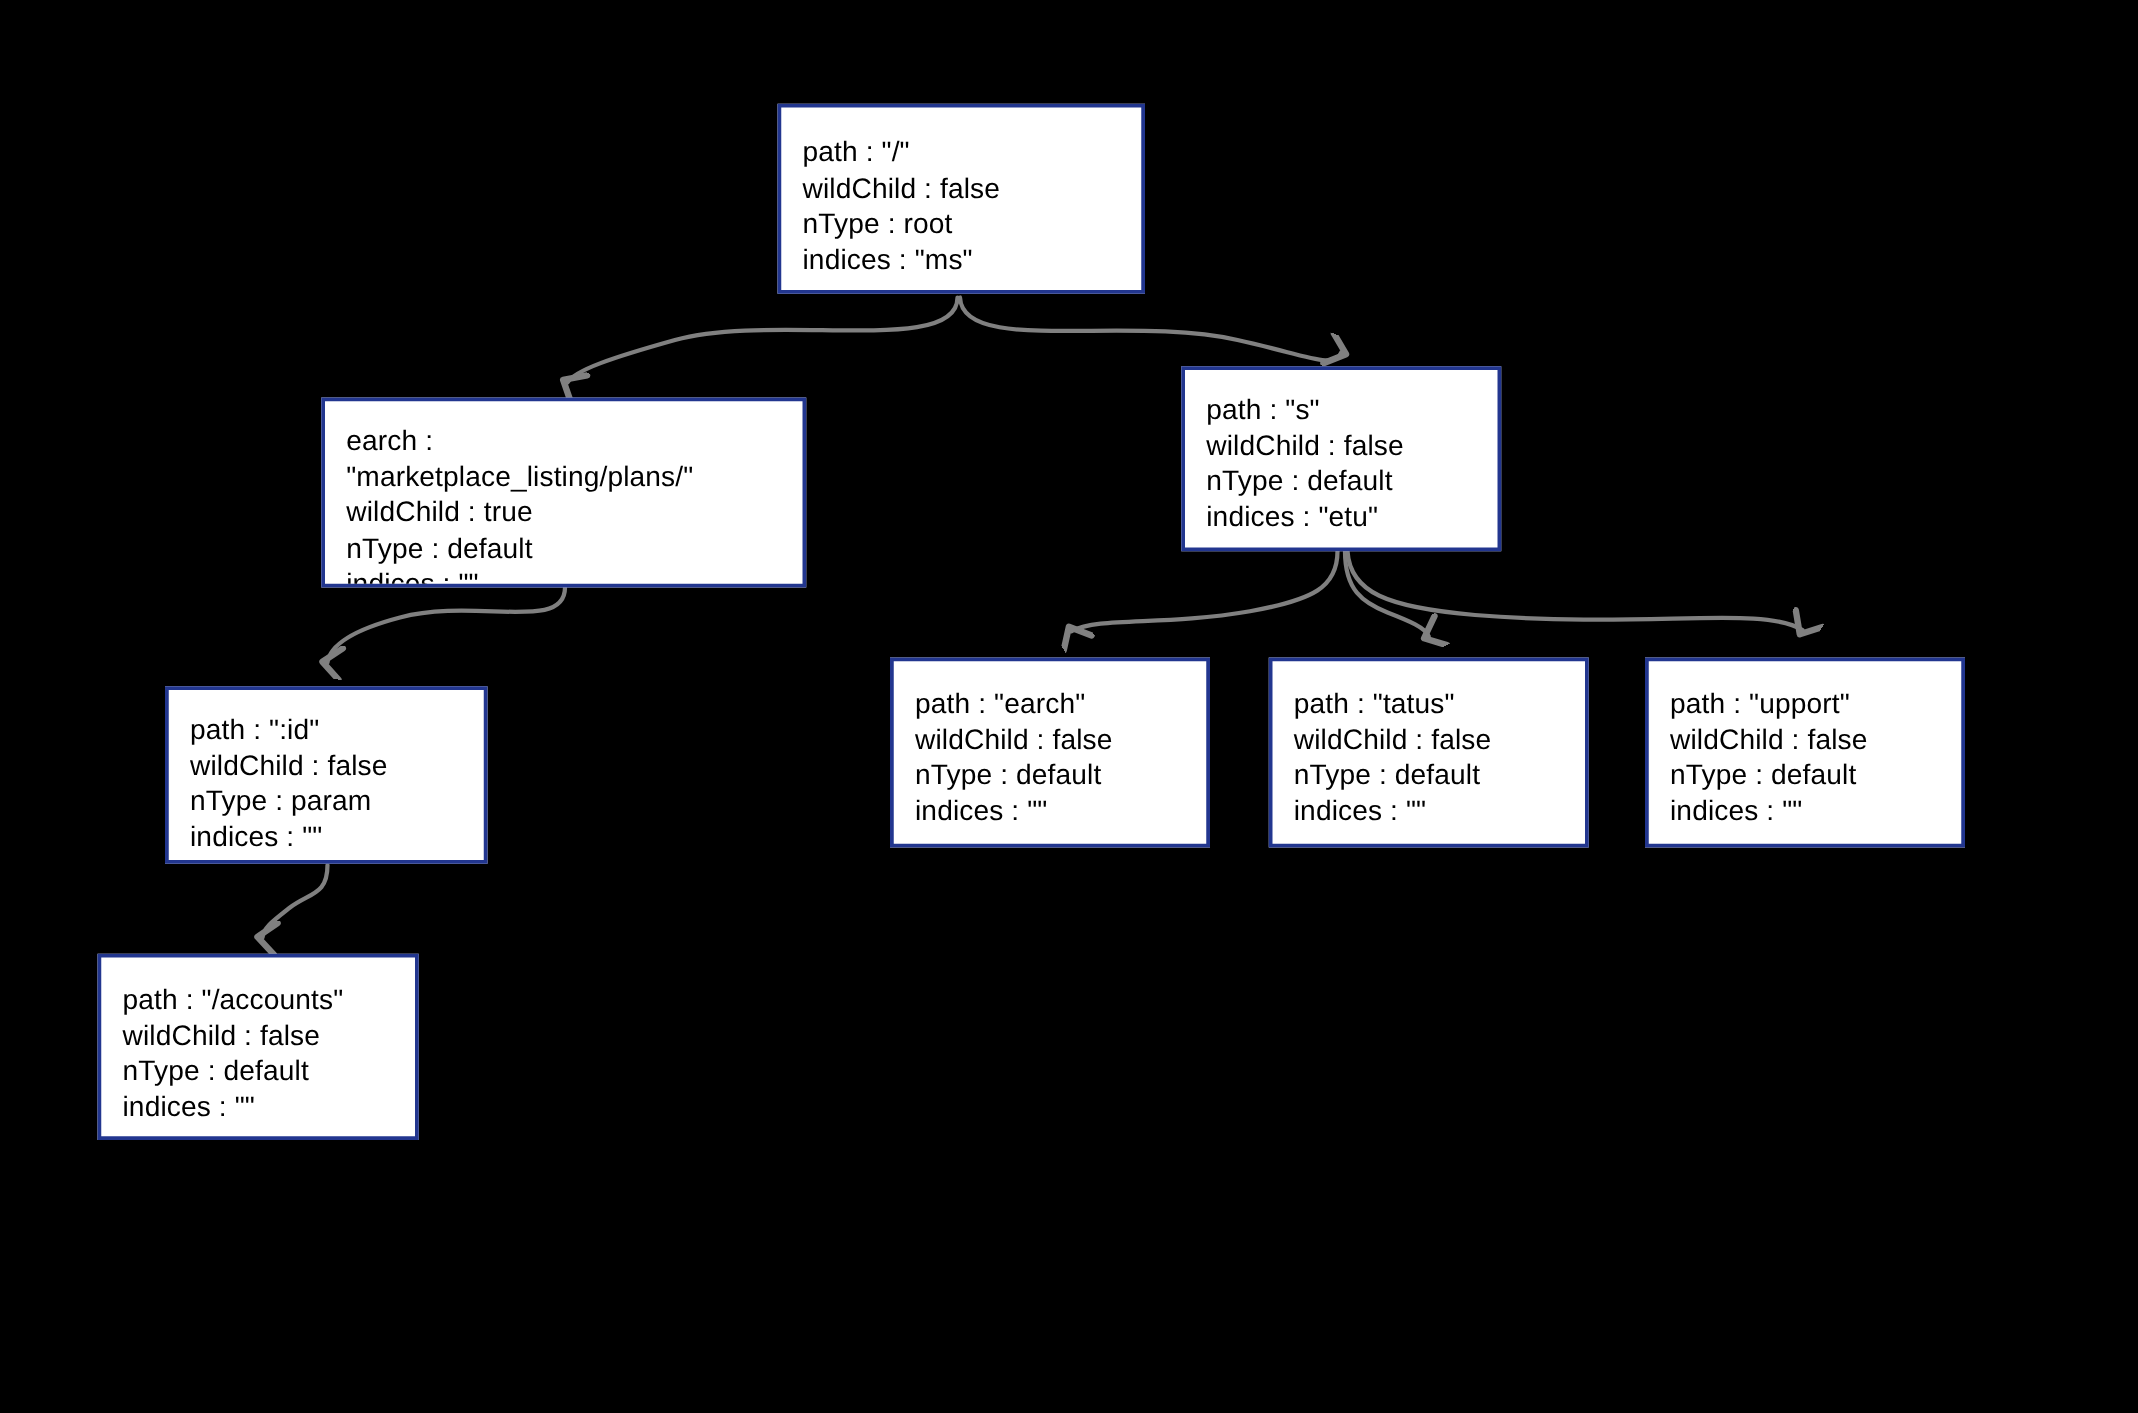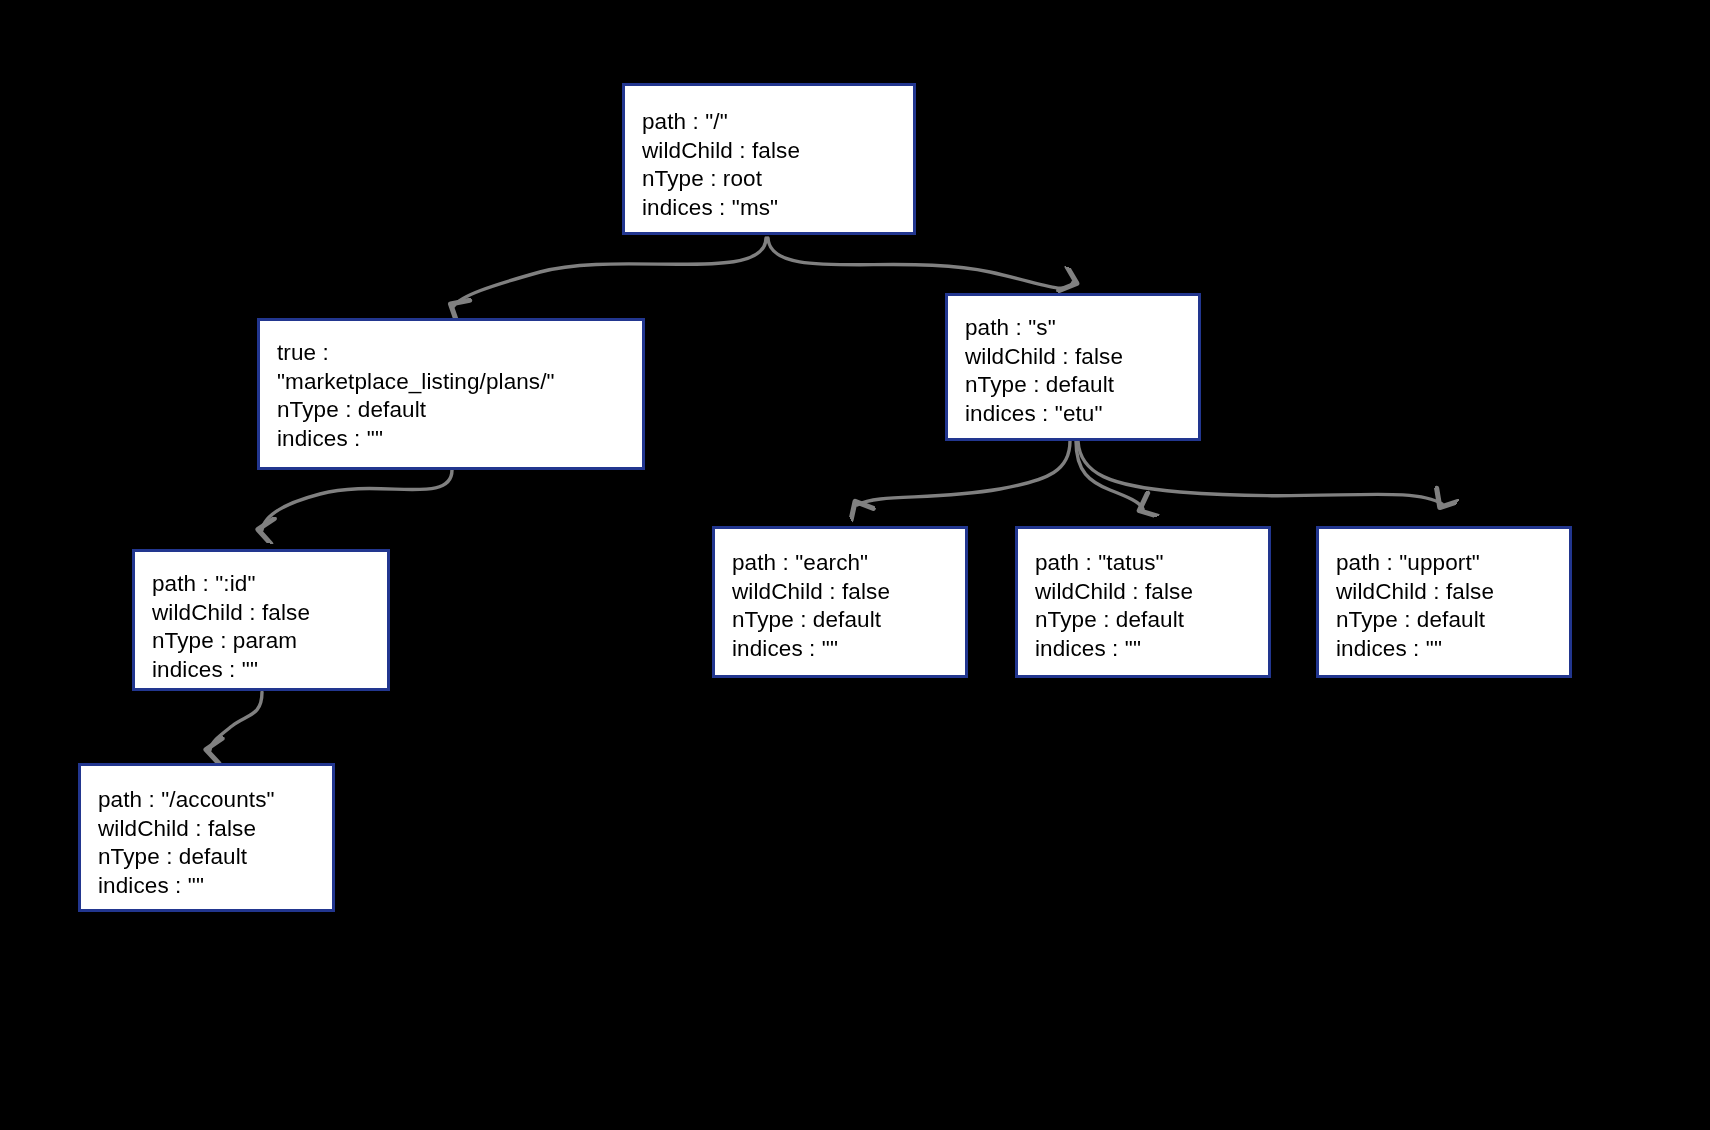--- a/index.html
+++ b/index.html
@@ -68,21 +68,21 @@
         <path d="M 1076 441 C 1076 472, 1090 482, 1110 490 C 1128 497, 1140 502, 1143 509" marker-end="url(#arrowhead)"></path>
         <path d="M 1078 441 C 1080 474, 1110 486, 1180 492 C 1320 503, 1410 484, 1442 504" marker-end="url(#arrowhead)"></path>
       </g>
   </svg>
 
   <div id="node-layer">
       <div class="node" style="left: 622px; top: 83px; width: 294px; height: 152px; background: rgb(255, 255, 255); border-color: rgb(34, 54, 143);">
         <div class="node-text" style="top: 22px; color: rgb(0, 0, 0);"><span class="node-line">path : "/"</span><span class="node-line">wildChild : false</span><span class="node-line">nType : root</span><span class="node-line">indices : "ms"</span></div>
       </div>
       <div class="node" style="left: 257px; top: 318px; width: 388px; height: 152px; background: rgb(255, 255, 255); border-color: rgb(34, 54, 143);">
-        <div class="node-text" style="top: 18px; color: rgb(0, 0, 0);"><span class="node-line">true :</span><span class="node-line">"marketplace_listing/plans/"</span><span class="node-line">nType : default</span><span class="node-line">indices : ""</span></div>
+        <div class="node-text" style="top: 18px; color: rgb(0, 0, 0);"><span class="node-line">earch :</span><span class="node-line">"marketplace_listing/plans/"</span><span class="node-line">wildChild : true</span><span class="node-line">nType : default</span><span class="node-line">indices : ""</span></div>
       </div>
       <div class="node" style="left: 945px; top: 293px; width: 256px; height: 148px; background: rgb(255, 255, 255); border-color: rgb(34, 54, 143);">
         <div class="node-text" style="top: 18px; color: rgb(0, 0, 0);"><span class="node-line">path : "s"</span><span class="node-line">wildChild : false</span><span class="node-line">nType : default</span><span class="node-line">indices : "etu"</span></div>
       </div>
       <div class="node" style="left: 132px; top: 549px; width: 258px; height: 142px; background: rgb(255, 255, 255); border-color: rgb(34, 54, 143);">
         <div class="node-text" style="top: 18px; color: rgb(0, 0, 0);"><span class="node-line">path : ":id"</span><span class="node-line">wildChild : false</span><span class="node-line">nType : param</span><span class="node-line">indices : ""</span></div>
       </div>
       <div class="node" style="left: 78px; top: 763px; width: 257px; height: 149px; background: rgb(255, 255, 255); border-color: rgb(34, 54, 143);">
         <div class="node-text" style="top: 20px; color: rgb(0, 0, 0);"><span class="node-line">path : "/accounts"</span><span class="node-line">wildChild : false</span><span class="node-line">nType : default</span><span class="node-line">indices : ""</span></div>
       </div>

